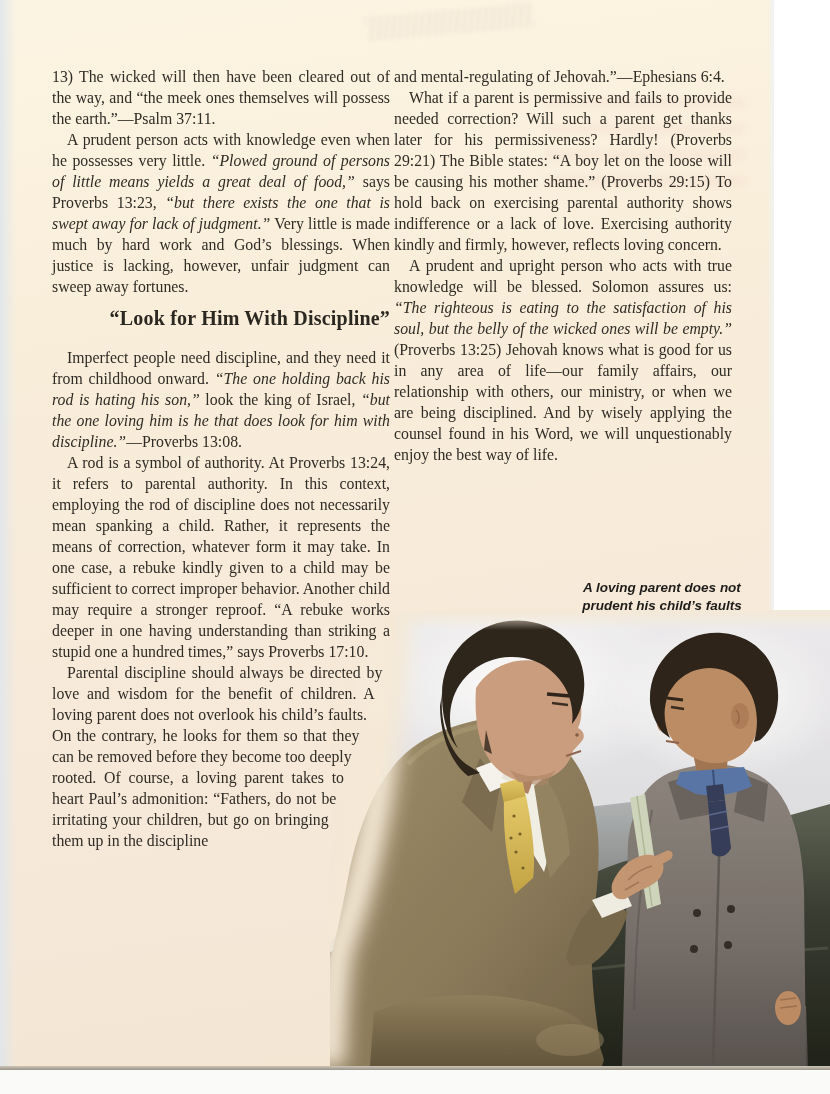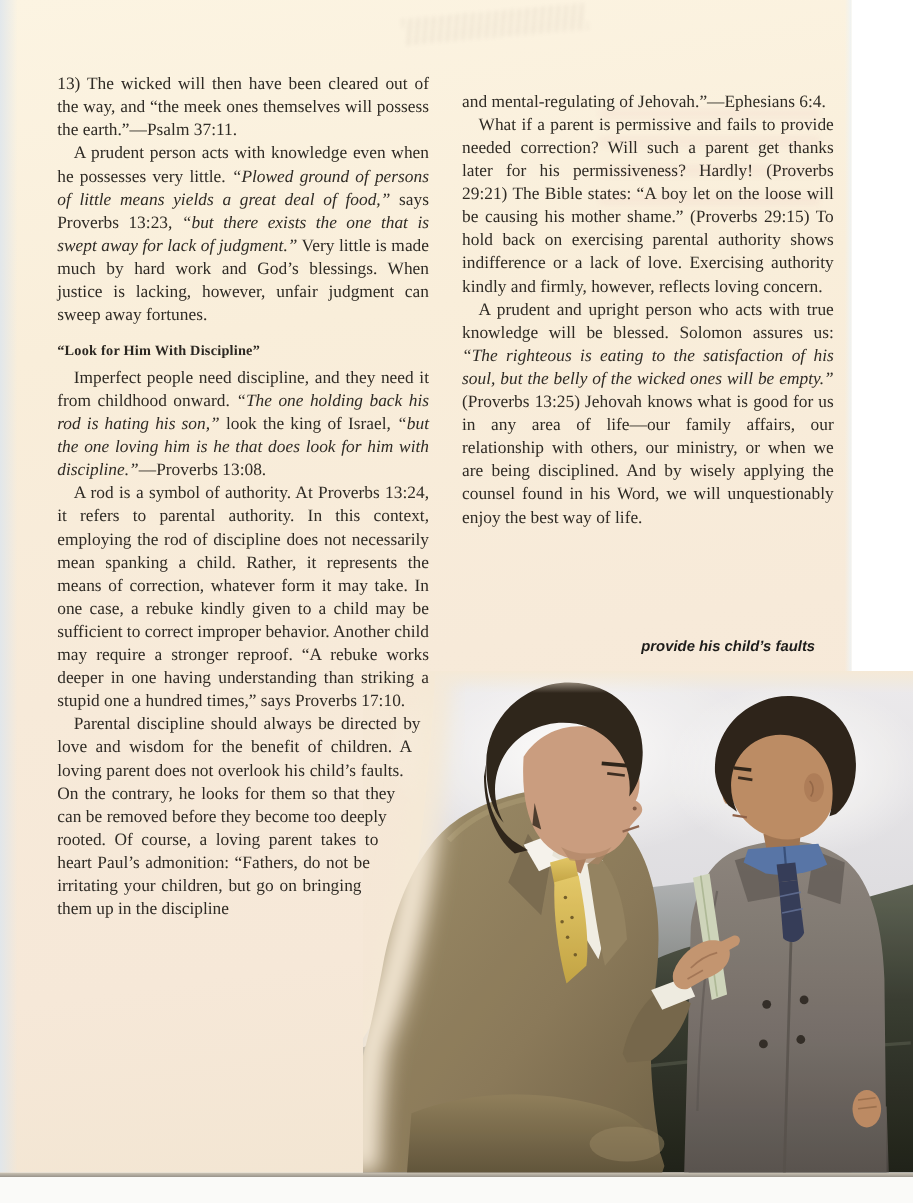--- a/index.html
+++ b/index.html
@@ -39,27 +39,27 @@
     position:absolute;left:545px;top:98px;width:200px;height:90px;
     filter:blur(3px);opacity:.06;
     background:repeating-linear-gradient(to bottom,rgba(200,90,110,.8) 0 10px,transparent 10px 26px);
   }
   .col{
     position:absolute;top:66px;width:338px;
     color:#2f2b25;font-size:15.8px;line-height:21px;text-align:justify;
     hyphens:auto;z-index:3;
   }
   .col-left{left:52px;}
-  .col-right{left:420px;margin-top:16px;}
+  .col-right{left:394px;}
   .bp{margin:0;}
   .bp .it{font-style:italic;}
   .ind{text-indent:15px;}
   h3.section{
-    font-size:13px;font-weight:bold;text-align:left;
-    margin:11px 0 4px 0;color:#2b2721;letter-spacing:.2px;
+    font-size:20px;font-weight:bold;text-align:right;
+    margin:11px 0 18px 0;color:#2b2721;letter-spacing:.2px;
   }
   .wrap-spacer{
     float:right;width:92px;height:252px;
     shape-outside:polygon(100% 0%, 100% 100%, 0% 100%);
   }
   .caption{
     position:absolute;left:528px;top:579px;width:268px;z-index:4;
     text-align:center;font-family:"Liberation Sans", sans-serif;
     font-style:italic;font-weight:bold;font-size:13.5px;line-height:17.5px;
     color:#1d1c1a;
@@ -231,19 +231,20 @@
       <p class="bp ind"><span>Parental discipline should always be directed by love and wisdom for the benefit of children. A loving parent does not overlook his child’s faults. On the contrary, he looks for them so that they can be removed before they become too deeply rooted. Of course, a loving parent takes to heart Paul’s admonition: “Fathers, do not be irritating your children, but go on bringing them up in the discipline</span></p>
     </div>
 
     <div class="col col-right">
       <p class="bp"><span>and mental-regulating of Jehovah.”—Ephesians 6:4.</span></p>
       <p class="bp ind"><span>What if a parent is permissive and fails to provide needed correction? Will such a parent get thanks later for his permissiveness? Hardly! (Proverbs 29:21) The Bible states: “A boy let on the loose will be causing his mother shame.” (Proverbs 29:15) To hold back on exercising parental authority shows indifference or a lack of love. Exercising authority kindly and firmly, however, reflects loving concern.</span></p>
       <p class="bp ind"><span>A prudent and upright person who acts with true knowledge will be blessed. Solomon assures us: </span><span class="it">“The righteous is eating to the satisfaction of his soul, but the belly of the wicked ones will be empty.”</span><span> (Proverbs 13:25) Jehovah knows what is good for us in any area of life—our family affairs, our relationship with others, our ministry, or when we are being disciplined. And by wisely applying the counsel found in his Word, we will unquestionably enjoy the best way of life.</span></p>
     </div>
 
     <div class="caption">
-      <div>provide his child’s faults</div>
+      <div>A loving parent does not</div>
+      <div>prudent his child’s faults</div>
     </div>
   </div>
 
   <div class="page-bottom-line"></div>
   <div class="below-page"></div>
 </div>
 
 </body></html>

